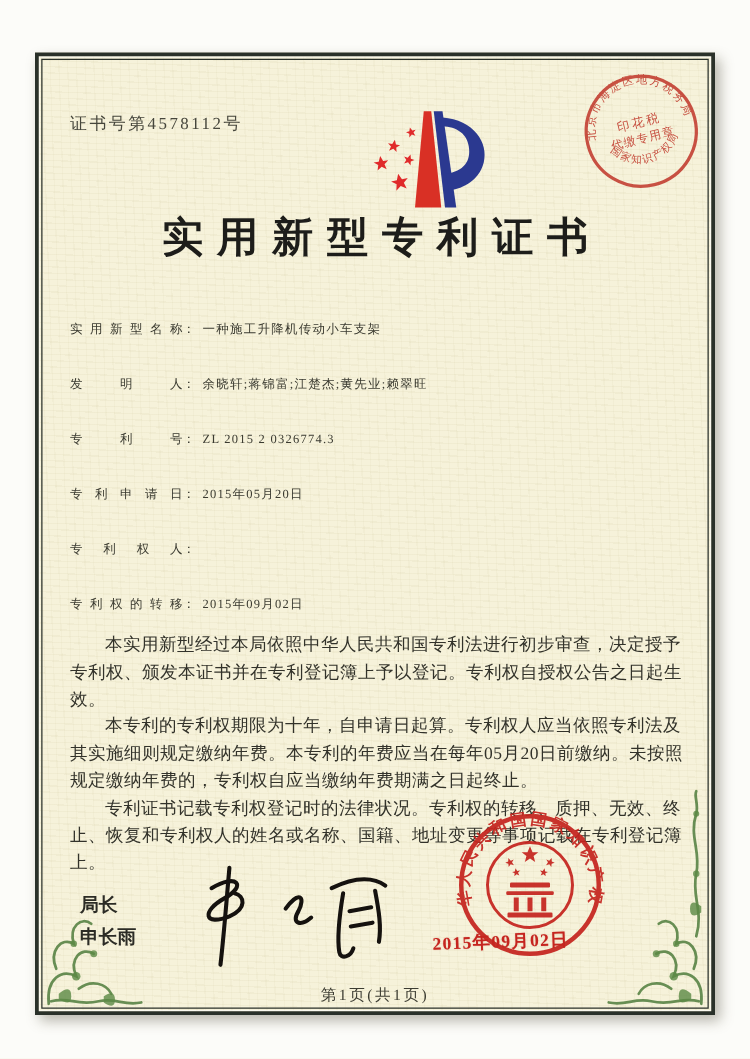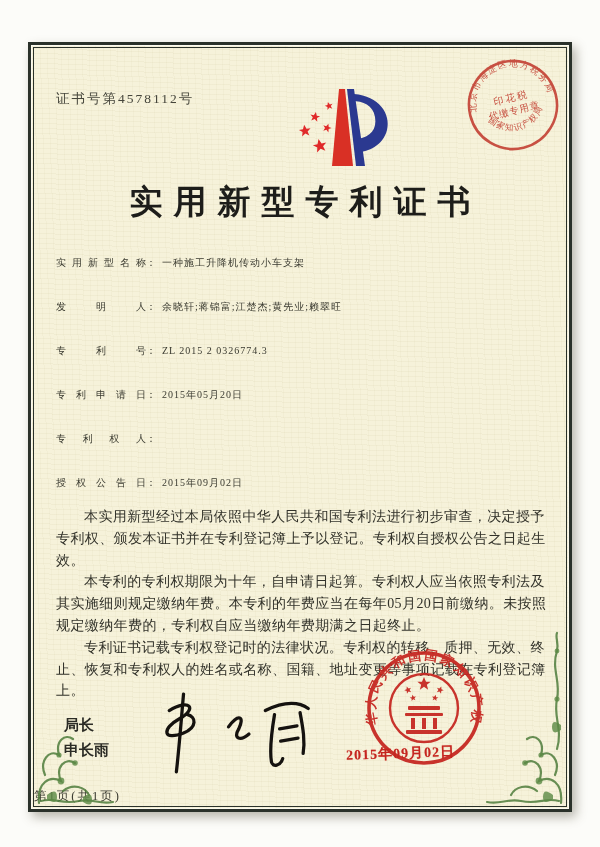--- a/index.html
+++ b/index.html
@@ -18,21 +18,21 @@
       repeating-linear-gradient(88deg, rgba(167,155,96,0.05) 0 1px, transparent 1px 7px);
     box-shadow:4px 5px 10px rgba(80,75,55,.4), 0 0 0 1px rgba(255,255,255,.6) inset;
     text-decoration:underline;
   }
   .inner{position:absolute;inset:2px;border:1px solid #2a312a;}
   
   .cert-no{position:absolute;left:22px;top:42px;font-size:13.5px;letter-spacing:2px;color:#46463c;}
   .revenue-stamp{position:absolute;left:430px;top:8px;width:98px;height:98px;transform:rotate(-14deg);opacity:.88;}
   .logo{position:absolute;left:210px;top:38px;width:180px;height:92px;}
   .title{
-    position:absolute;left:0;top:132px;width:100%;text-align:center;
+    position:absolute;left:0;top:120px;width:100%;text-align:center;
     font-size:33px;font-weight:700;color:#1d1d1a;letter-spacing:11px;text-indent:11px;
     font-family:"Liberation Serif", serif;
   }
   
   .fields{position:absolute;left:22px;top:208px;width:494px;}
   .field{display:flex;align-items:baseline;margin-bottom:25px;
     font-size:10px;color:#3a3a30;height:19px;}
   .flabel{display:inline-block;width:90px;text-align:justify;text-align-last:justify;}
   .fcolon{margin-right:6px;}
   .fvalue{letter-spacing:1px;}
@@ -44,21 +44,21 @@
   .director{position:absolute;left:30px;top:664px;
     font-family:"Liberation Sans", sans-serif;font-weight:600;
     font-size:15px;line-height:25px;color:#2c2c26;}
   .signature{position:absolute;left:104px;top:638px;width:180px;height:92px;}
   
   .seal{position:absolute;left:324px;top:594px;width:132px;height:132px;opacity:.93;}
   .seal-date{position:absolute;left:312px;top:696px;width:160px;
     color:#c5251f;font-weight:700;font-size:14px;letter-spacing:1px;
     transform:rotate(-2deg);text-shadow:0 0 1px rgba(197,37,31,.4);}
   
-  .footer{position:absolute;left:0;top:740px;width:100%;text-align:left;
+  .footer{position:absolute;left:0;top:740px;width:100%;text-align:center;
     font-size:12.5px;letter-spacing:2px;color:#3c3c32;}
   
   .flourish-bl{position:absolute;left:-1px;bottom:-1px;width:118px;height:128px;}
   .flourish-br{position:absolute;right:-1px;bottom:-1px;width:118px;height:178px;transform:scaleX(-1);}
 </style>
 </head>
 <body>
 
 <div class="sheet">
   <div class="inner">
@@ -123,21 +123,21 @@
       <div class="field">
         <span class="flabel">专利申请日</span>
           <span class="fcolon">：</span>
           <span class="fvalue">2015年05月20日</span>
       </div>
       <div class="field">
         <span class="flabel">专利权人</span>
           <span class="fcolon">：</span>
       </div>
       <div class="field">
-        <span class="flabel">授权公告日</span>
+        <span class="flabel">专利权的转移</span>
           <span class="fcolon">：</span>
           <span class="fvalue">2015年09月02日</span>
       </div>
     </div>
 
     <div class="bodytext">
       <p>本实用新型经过本局依照中华人民共和国专利法进行初步审查，决定授予专利权、颁发本证书并在专利登记簿上予以登记。专利权自授权公告之日起生效。</p>
       <p>本专利的专利权期限为十年，自申请日起算。专利权人应当依照专利法及其实施细则规定缴纳年费。本专利的年费应当在每年05月20日前缴纳。未按照规定缴纳年费的，专利权自应当缴纳年费期满之日起终止。</p>
       <p>专利证书记载专利权登记时的法律状况。专利权的转移、质押、无效、终止、恢复和专利权人的姓名或名称、国籍、地址变更等事项记载在专利登记簿上。</p>
     </div>

